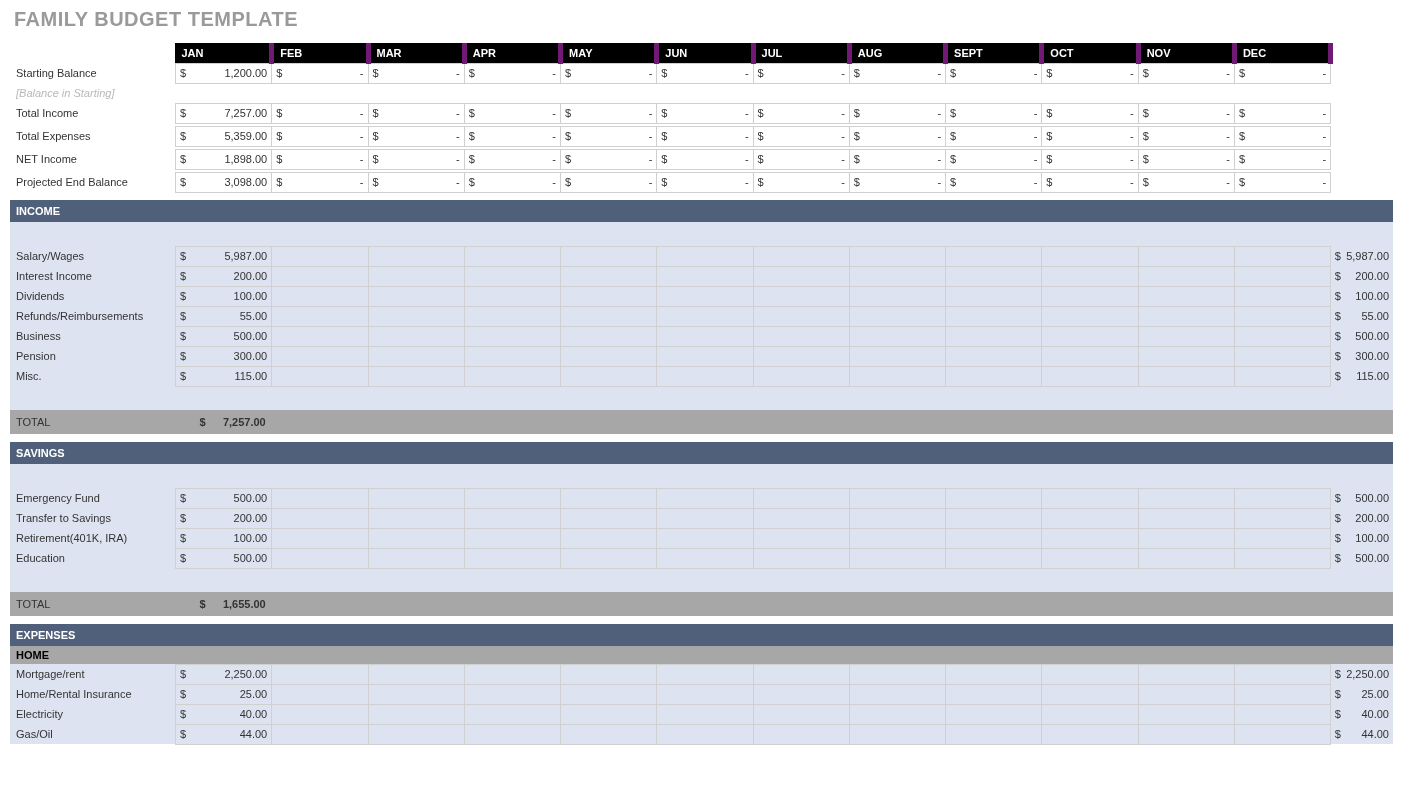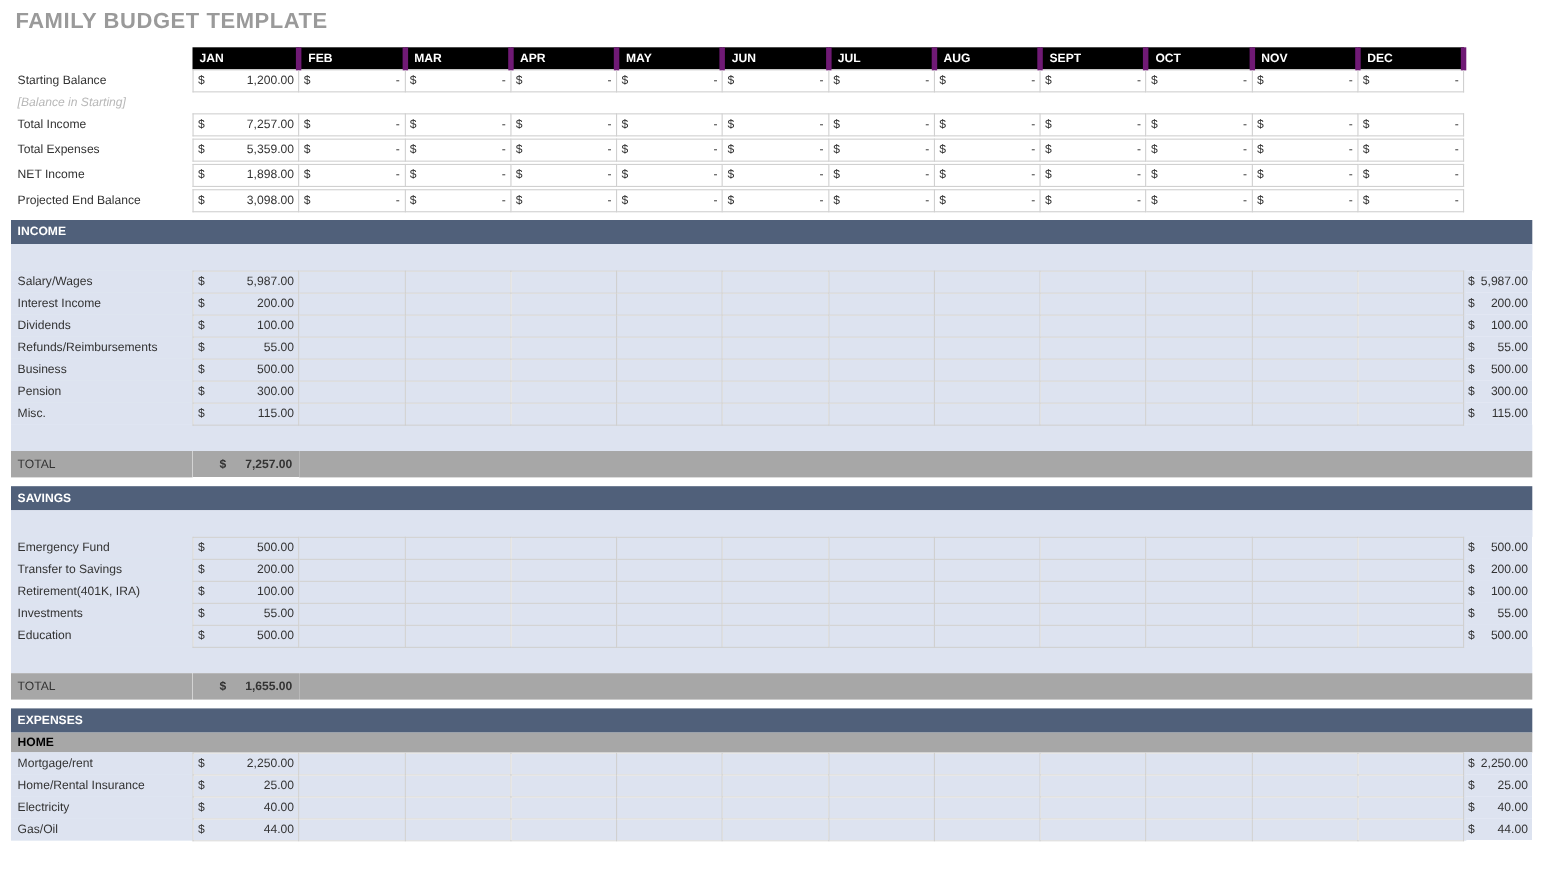--- a/index.html
+++ b/index.html
@@ -663,40 +663,20 @@
         <td class="cell"></td>
         <td class="cell"></td>
         <td class="cell"></td>
         <td class="cell"></td>
         <td class="cell"></td>
         <td class="cell"></td>
         <td></td>
         <td class="totcell"><span class="cur">$</span>&nbsp;100.00</td>
       </tr>
       <tr class="section-body">
-        <td class="label">Investments</td>
-        <td class="cell">
-          <span class="cur">$</span>
-          <span class="val">55.00</span>
-        </td>
-        <td class="cell"></td>
-        <td class="cell"></td>
-        <td class="cell"></td>
-        <td class="cell"></td>
-        <td class="cell"></td>
-        <td class="cell"></td>
-        <td class="cell"></td>
-        <td class="cell"></td>
-        <td class="cell"></td>
-        <td class="cell"></td>
-        <td class="cell"></td>
-        <td></td>
-        <td class="totcell"><span class="cur">$</span>&nbsp;55.00</td>
-      </tr>
-      <tr class="section-body">
         <td class="label">Education</td>
         <td class="cell">
           <span class="cur">$</span>
           <span class="val">500.00</span>
         </td>
         <td class="cell"></td>
         <td class="cell"></td>
         <td class="cell"></td>
         <td class="cell"></td>
         <td class="cell"></td>

